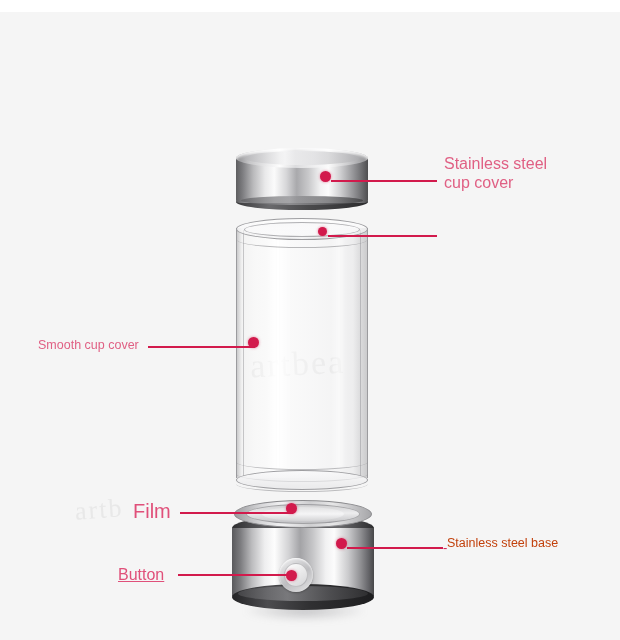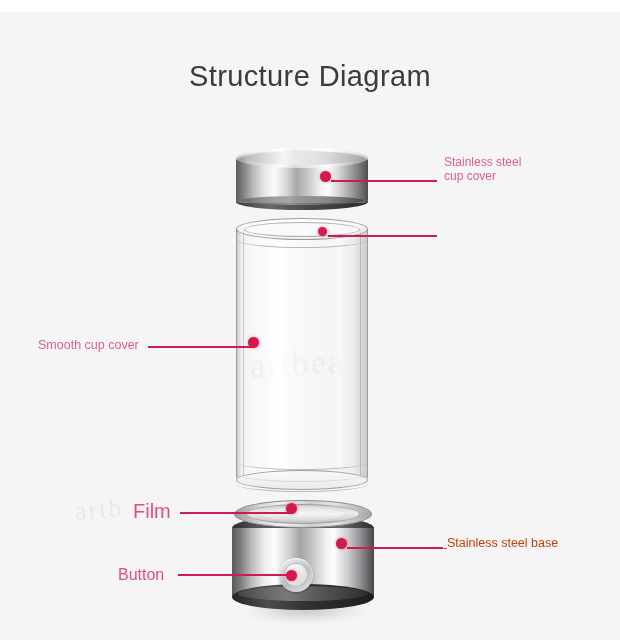--- a/index.html
+++ b/index.html
@@ -240,38 +240,37 @@
     position:absolute;height:1.6px;
     background:#d21a4c;
   }
   .lbl{
     position:absolute;
     color:#e05c80;
     line-height:1.18;
     white-space:pre-line;
     font-weight:400;
   }
-  .lbl-steel-cover{left:444px;top:155px;font-size:12px;color:#e06084;}
+  .lbl-steel-cover{left:444px;top:155px;font-size:16px;color:#e06084;}
   .lbl-cup-mouth{left:443px;top:222px;font-size:12px;color:#e06084;}
   .lbl-cup-body{left:38px;top:338px;font-size:12.5px;color:#e06084;}
   .lbl-film{left:133px;top:500px;font-size:20px;color:#e0507a;}
-  .lbl-button{left:118px;top:566px;font-size:16px;color:#e0507a;}
+  .lbl-button{left:118px;top:566px;font-size:16px;color:#e0507a;text-decoration:underline;}
   .lbl-steel-base{left:447px;top:536px;font-size:12.5px;color:#c2410c;}
   .dash{
     position:absolute;color:#d21a4c;font-size:13px;line-height:1;
   }
 </style>
 </head>
 <body>
 
 <div id="stage">
 
   <div class="top-strip"></div>
 
-  <div class="title">Structure Diagram</div>
 
   <div class="watermark">artbea</div>
   <div class="watermark2">artb</div>
 
   <div class="product">
 
     <div class="cap-wrap">
       <div class="cap-bottom"></div>
       <div class="cap-body"></div>
       <div class="cap-bottom-shine"></div>

